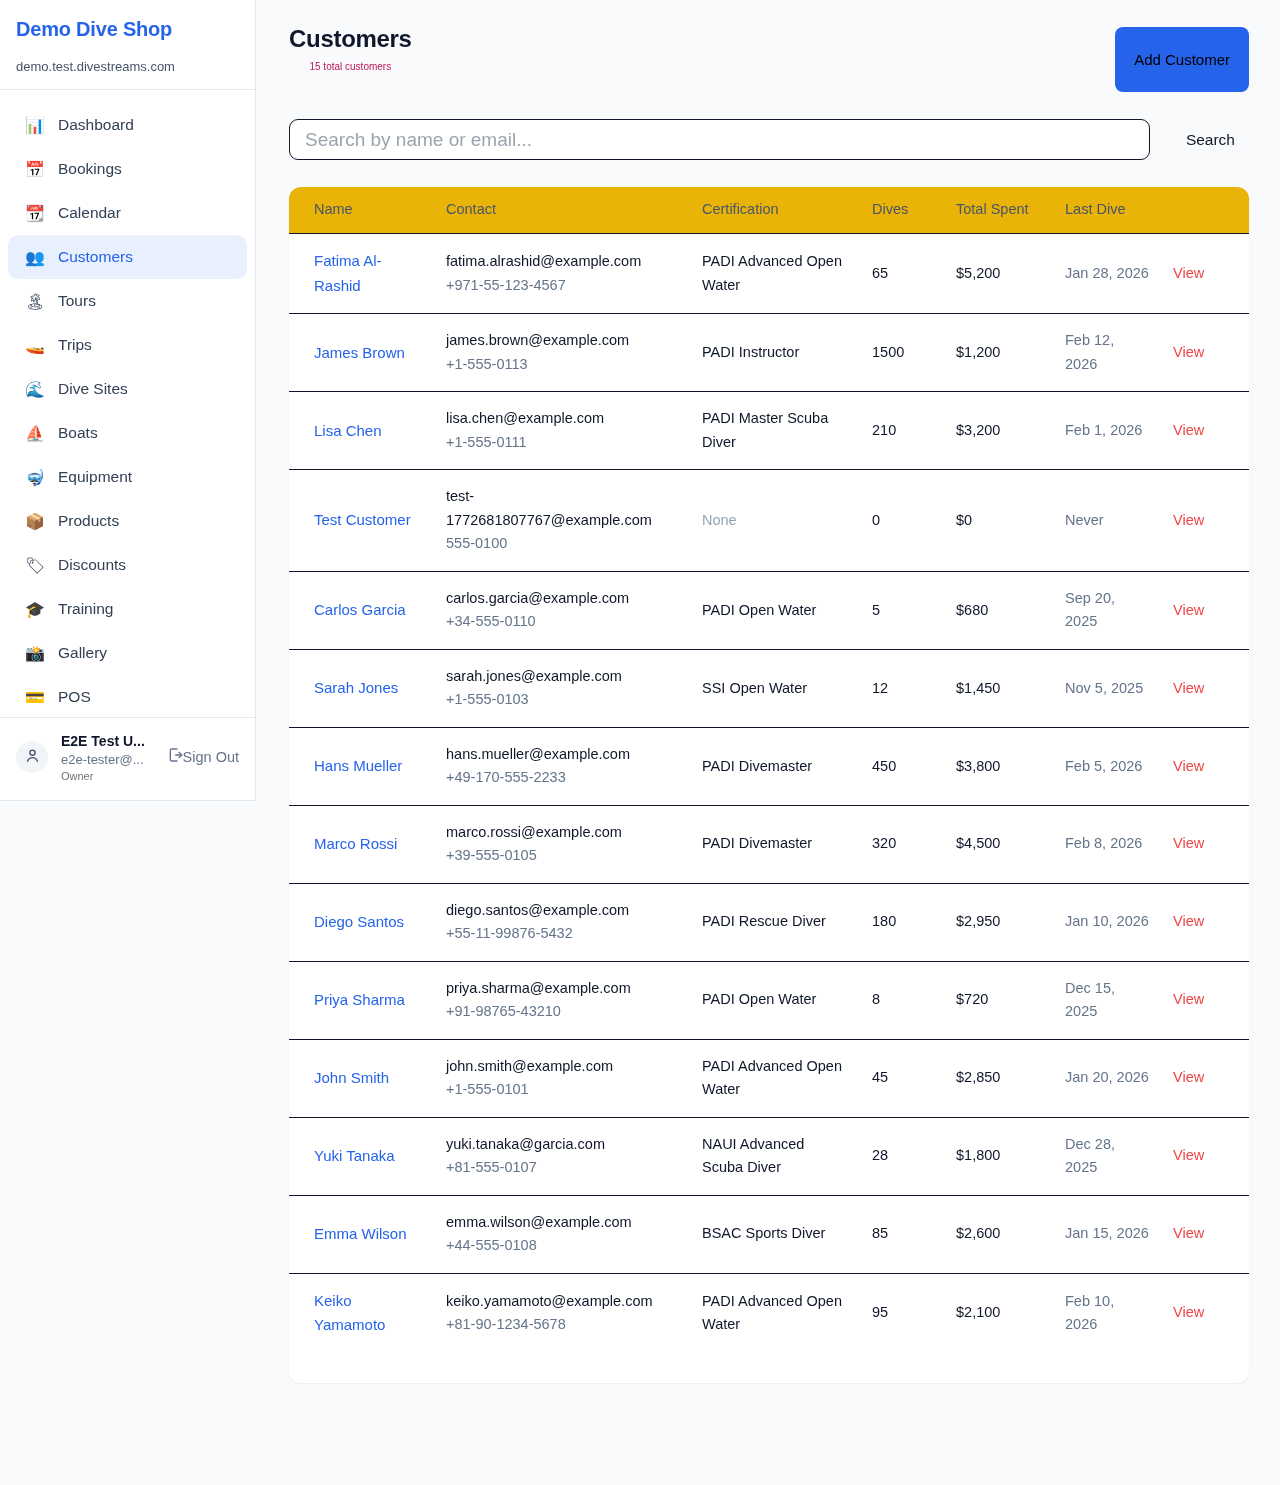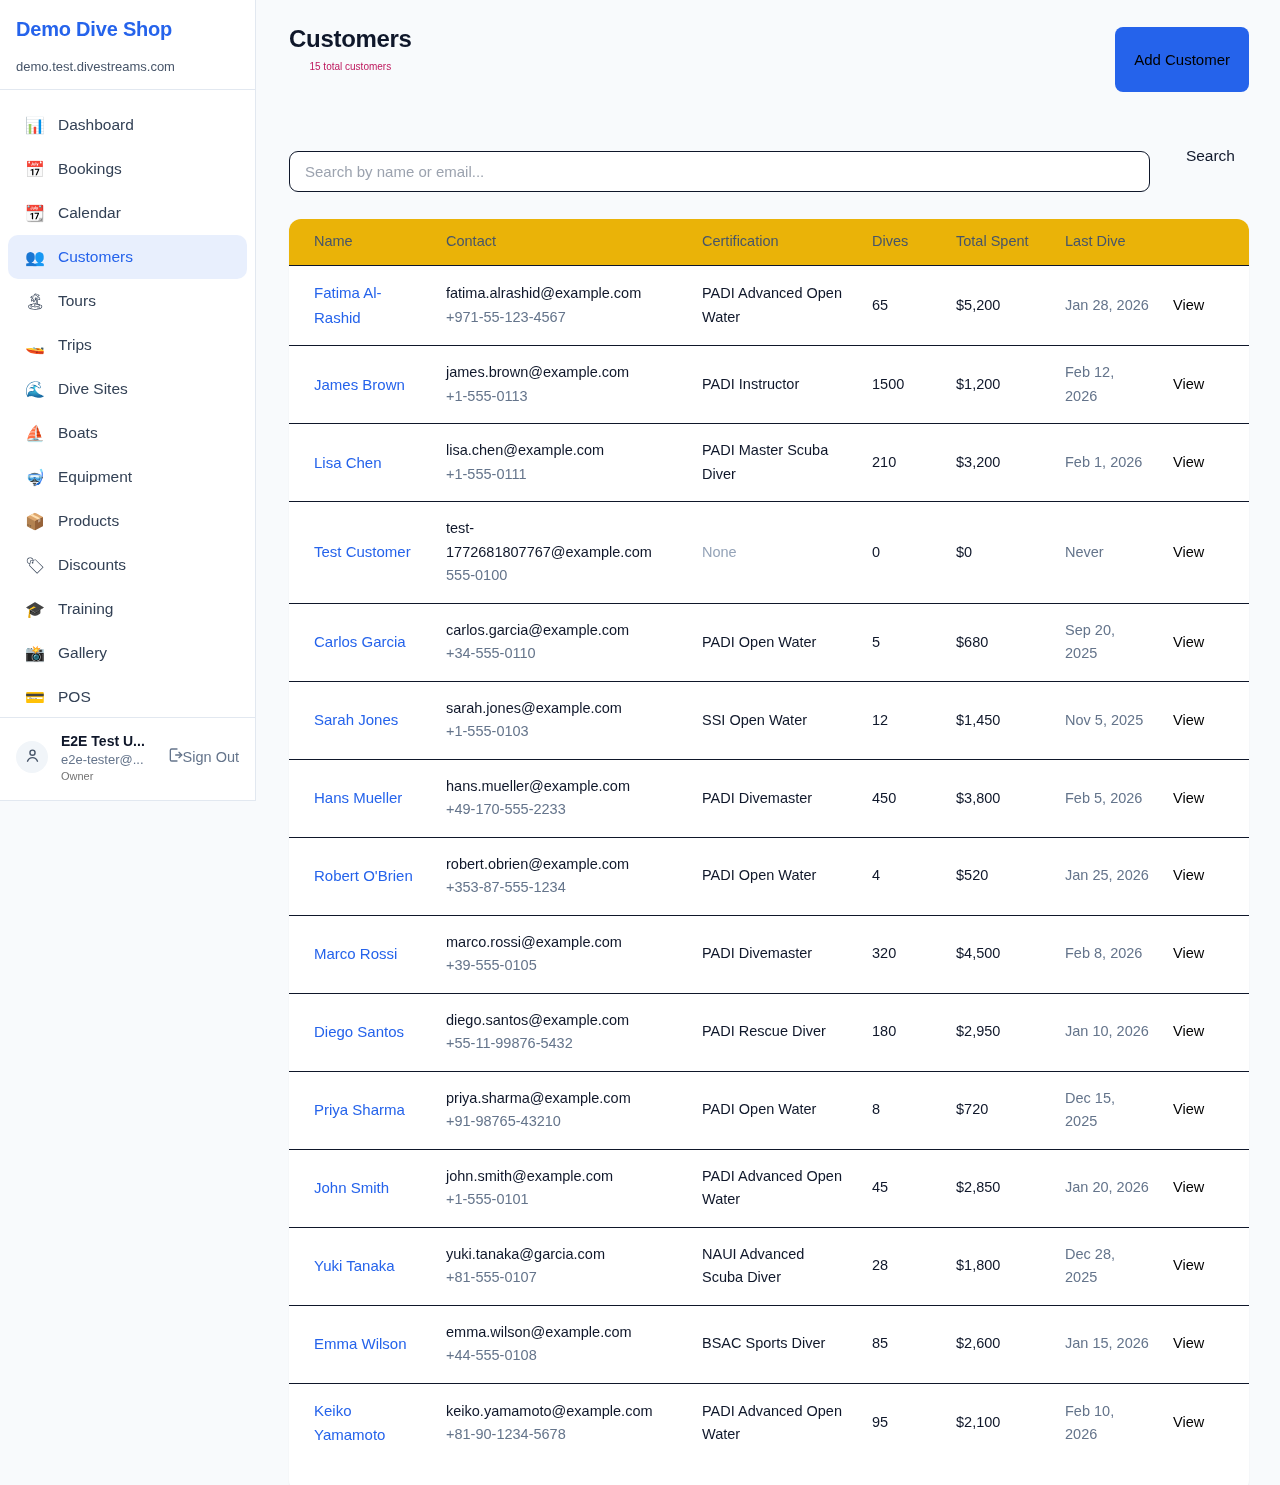--- a/index.html
+++ b/index.html
@@ -62,21 +62,21 @@
     background:#2563eb; color:#000000; border:none; cursor:pointer;
     font-family:inherit; font-size:15px; font-weight:500;
     padding:24px 19px; border-radius:8px; margin-top:2px;
   }
 
   .search-row { display:flex; align-items:center; margin-top:27px; }
   .search-input {
     flex:1; height:41px;
     border:1px solid #0f172a; border-radius:9px;
     background:#ffffff; padding:0 15px;
-    font-family:inherit; font-size:15px; color:#0f172a;margin-top:32px;
+    font-family:inherit; font-size:19px; color:#0f172a;
   }
   .search-input::placeholder { color:#9ca3af; }
   .search-btn {
     background:none; border:none; cursor:pointer;
     font-family:inherit; font-size:15.5px; font-weight:500; color:#0f172a;
     margin-left:22px; padding:8px 14px;
   }
 
   
   .table-card {
@@ -105,21 +105,21 @@
   }
   tbody tr:last-child td { border-bottom:none; }
   td.cell-name { padding-left:25px; }
   .name-link { color:#2563eb; font-size:15px; font-weight:500; text-decoration:none; cursor:pointer; }
   .email-line { color:#0f172a; overflow-wrap:break-word; }
   .phone-line { color:#64748b; }
   .cell-cert { color:#0f172a; }
   .cert-none { color:#94a3b8; }
   .cell-dives, .cell-spent { color:#0f172a; }
   .cell-last { color:#64748b; }
-  .view-link { color:#000000; font-weight:500; text-decoration:none; cursor:pointer; }
+  .view-link { color:#ef4444; font-weight:500; text-decoration:none; cursor:pointer; }
 </style>
 </head>
 <body>
 
 <aside class="sidebar">
   <div class="sidebar-header">
     <div class="shop-title">Demo Dive Shop</div>
     <div class="shop-domain">demo.test.divestreams.com</div>
   </div>
   <nav class="nav" id="nav">
@@ -313,32 +313,20 @@
               <div class="email-line">hans.mueller@example.com</div>
               <div class="phone-line">+49-170-555-2233</div>
             </td>
             <td class="cell-cert">PADI Divemaster</td>
             <td class="cell-dives">450</td>
             <td class="cell-spent">$3,800</td>
             <td class="cell-last">Feb 5, 2026</td>
             <td class="cell-action"><a class="view-link">View</a></td>
           </tr>
           <tr>
-            <td class="cell-name"><a class="name-link">Robert O'Brien</a></td>
-            <td class="cell-contact">
-              <div class="email-line">robert.obrien@example.com</div>
-              <div class="phone-line">+353-87-555-1234</div>
-            </td>
-            <td class="cell-cert">PADI Open Water</td>
-            <td class="cell-dives">4</td>
-            <td class="cell-spent">$520</td>
-            <td class="cell-last">Jan 25, 2026</td>
-            <td class="cell-action"><a class="view-link">View</a></td>
-          </tr>
-          <tr>
             <td class="cell-name"><a class="name-link">Marco Rossi</a></td>
             <td class="cell-contact">
               <div class="email-line">marco.rossi@example.com</div>
               <div class="phone-line">+39-555-0105</div>
             </td>
             <td class="cell-cert">PADI Divemaster</td>
             <td class="cell-dives">320</td>
             <td class="cell-spent">$4,500</td>
             <td class="cell-last">Feb 8, 2026</td>
             <td class="cell-action"><a class="view-link">View</a></td>

